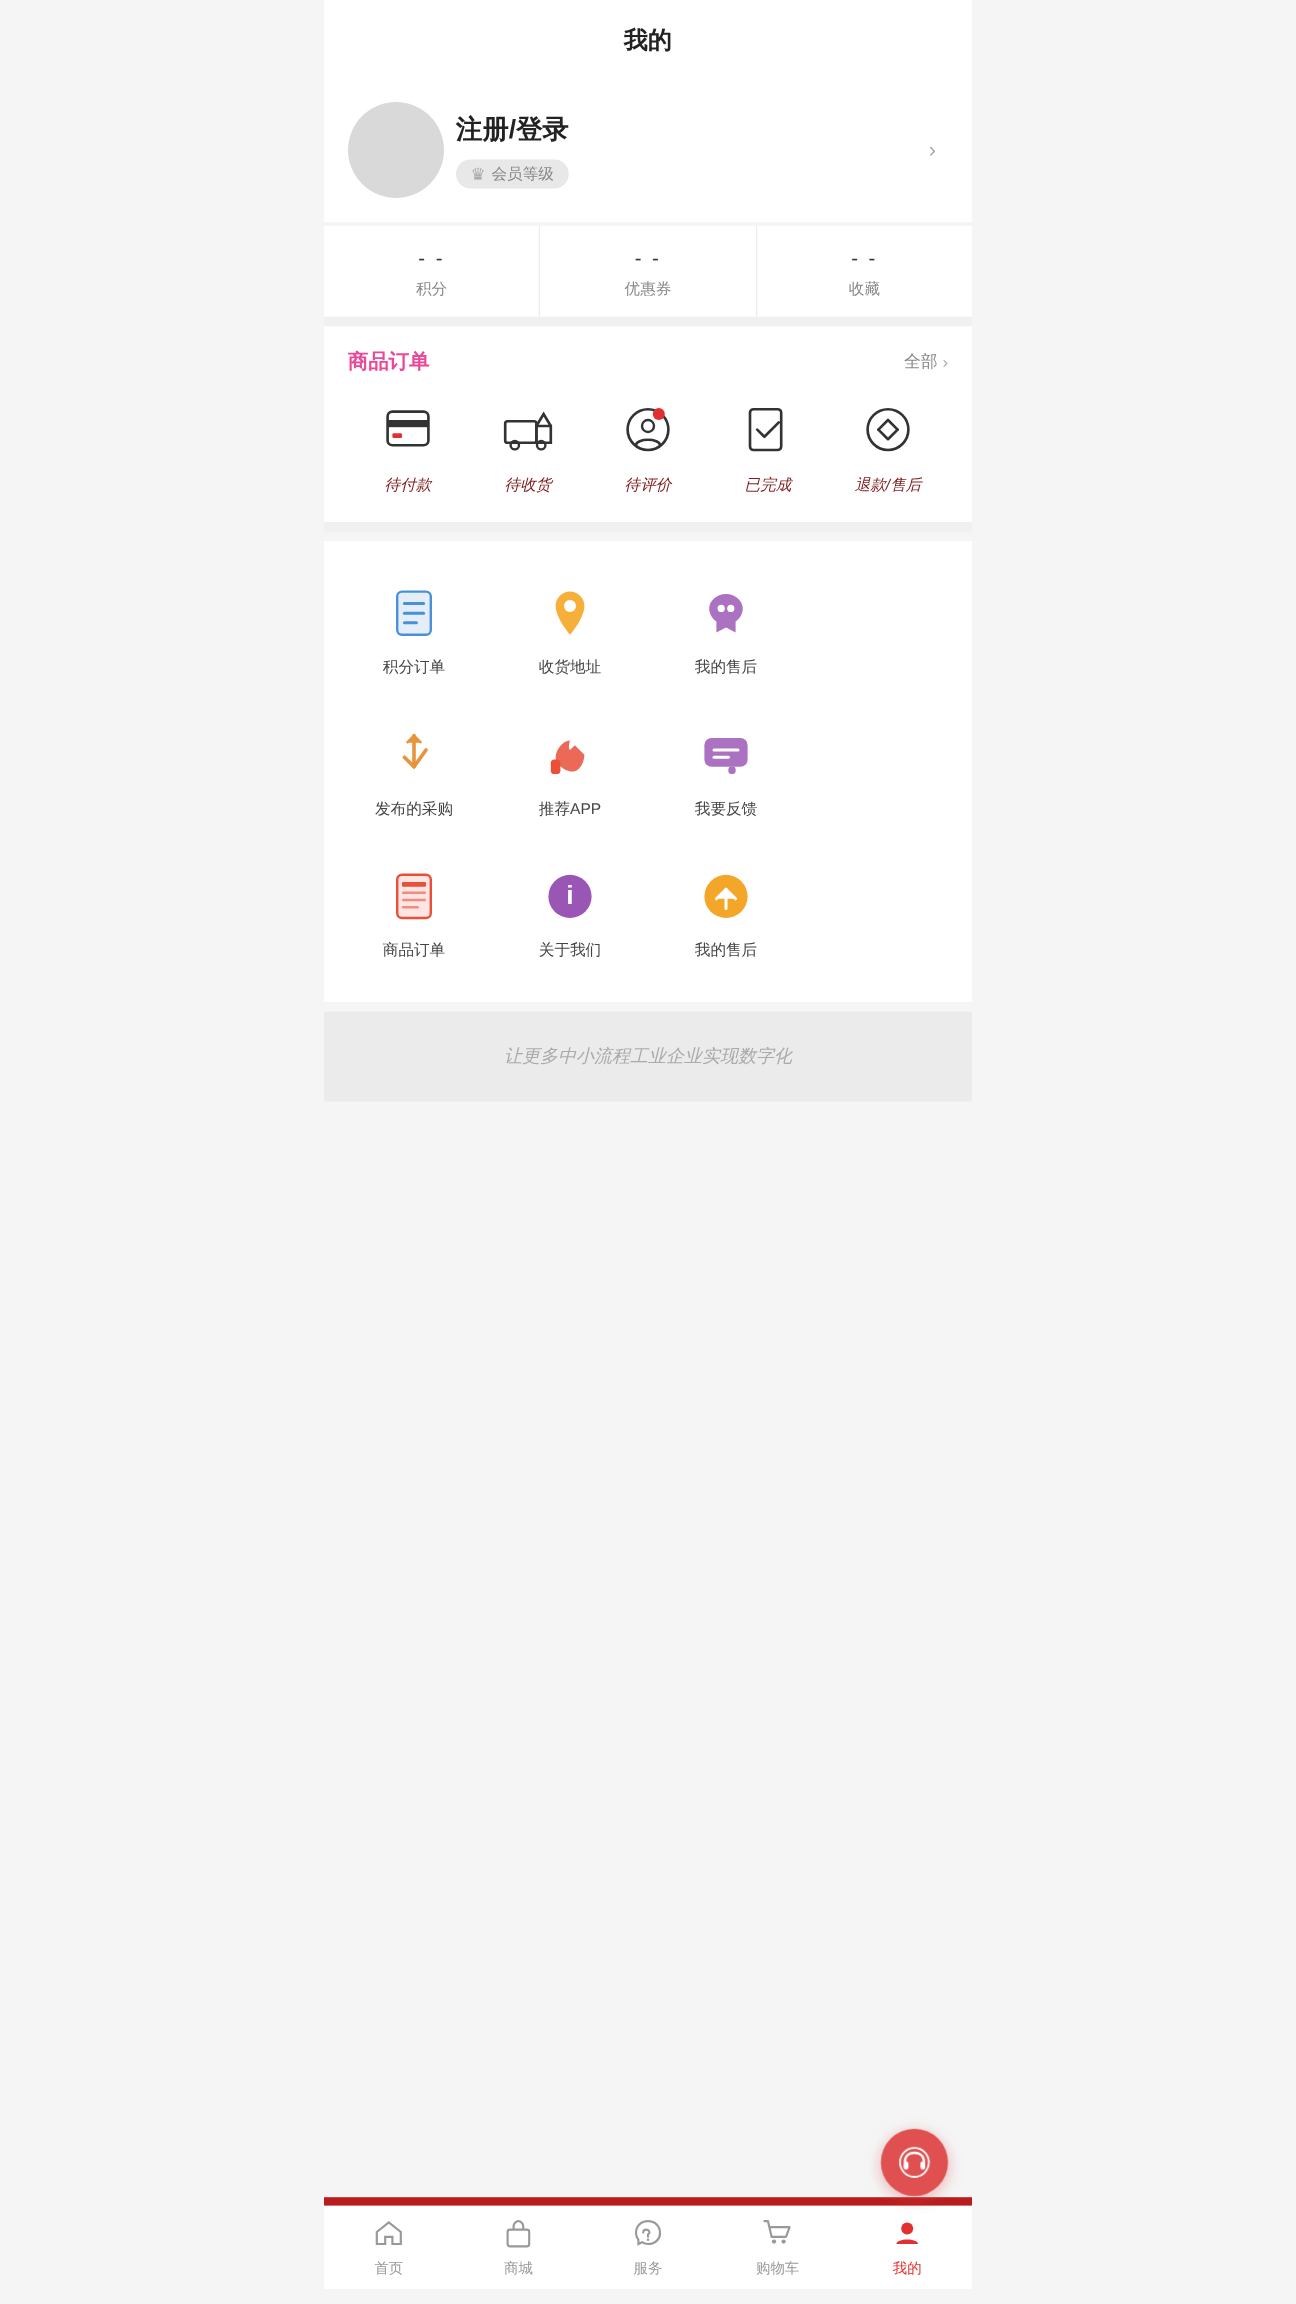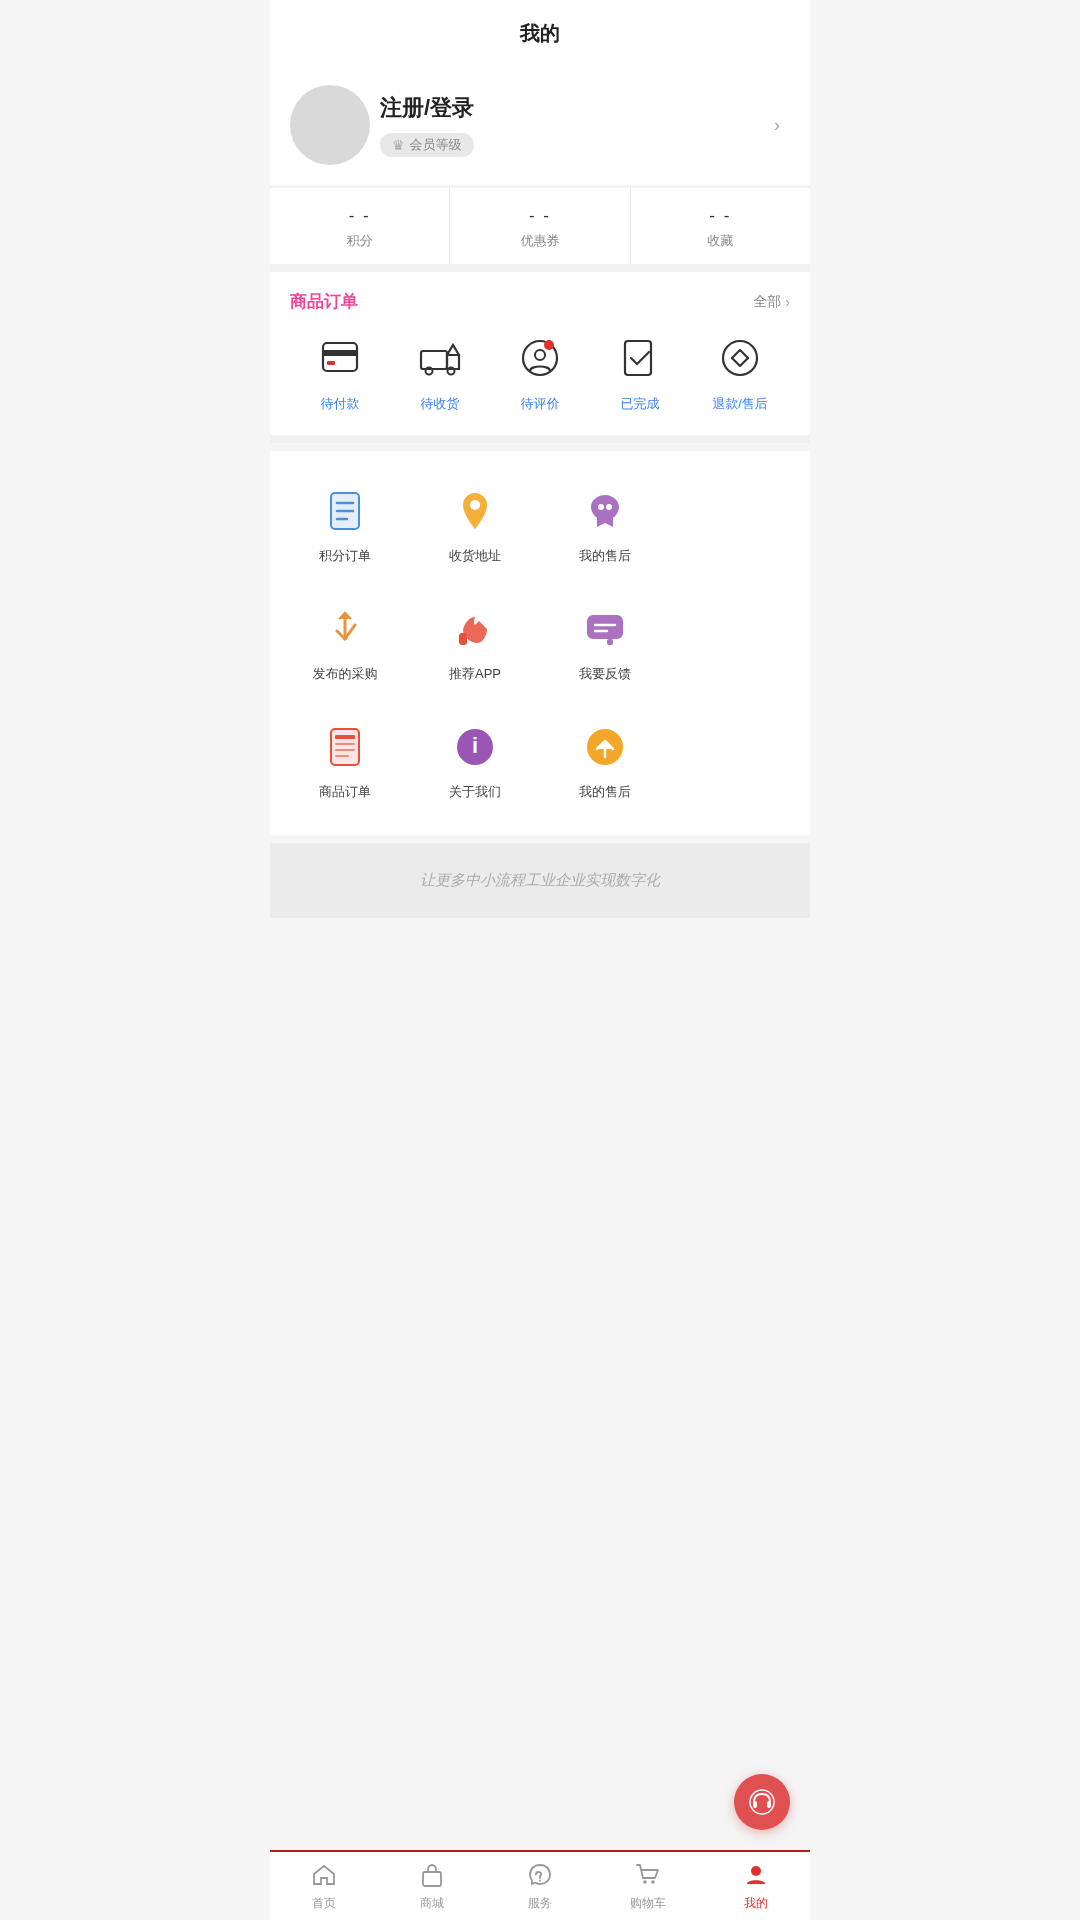--- a/index.html
+++ b/index.html
@@ -152,21 +152,22 @@
       justify-content: center;
       position: relative;
       margin-bottom: 10px;
     }
     .order-icon-svg {
       width: 46px;
       height: 46px;
     }
     .order-label {
       font-size: 13px;
-      color: #3b82f6;
+      color: #7f1d1d;
+      font-style: italic;
     }
 
     
     .services-section {
       background: #fff;
       padding: 20px 10px 10px;
       margin-top: 8px;
     }
     .services-grid {
       display: grid;
@@ -204,26 +205,26 @@
       padding: 28px 20px;
       font-size: 15px;
       color: #aaa;
       margin-top: 8px;
       font-style: italic;
     }
 
     
     .bottom-nav {
       position: fixed;
-      bottom: 0;
+      bottom: 13px;
       left: 50%;
       transform: translateX(-50%);
       width: 540px;
       background: #fff;
-      border-top: 2px solid #b91c1c;
+      border-top: 7px solid #b91c1c;
       display: flex;
       z-index: 100;
       font-family: Liberation Serif, serif;
     }
     .nav-item {
       flex: 1;
       display: flex;
       flex-direction: column;
       align-items: center;
       padding: 10px 0 8px;

